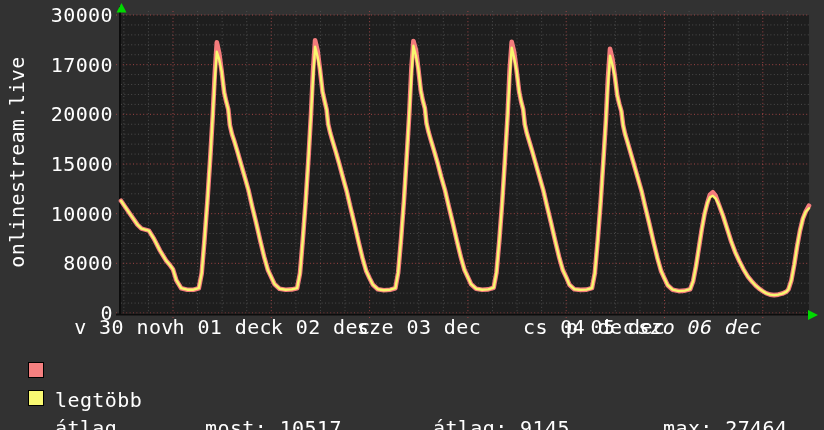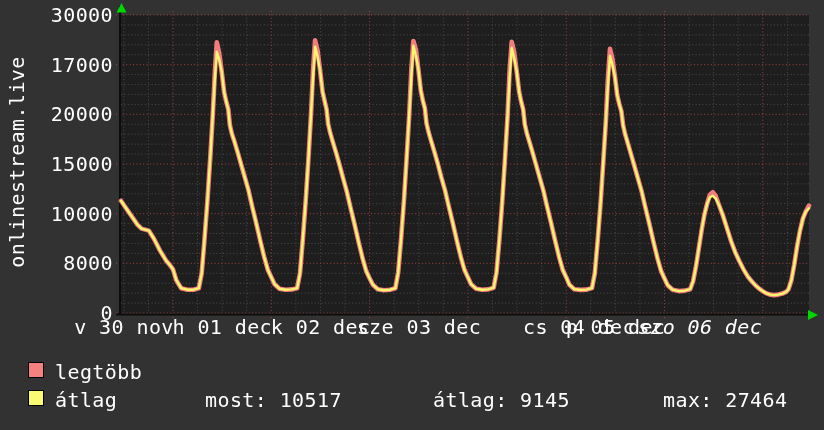--- a/index.html
+++ b/index.html
@@ -4,21 +4,21 @@
 <style>
   html,body{margin:0;padding:0;background:#323232;}
   #graph{position:relative;width:824px;height:430px;background:#323232;overflow:hidden;
          font-family:"DejaVu Sans Mono","Liberation Mono",monospace;color:#fff;}
   #chart-svg{position:absolute;left:0;top:0;}
   .vlabel{position:absolute;left:17px;top:162px;transform:translate(-50%,-50%) rotate(-90deg);
           white-space:nowrap;font-size:20px;letter-spacing:0.4px;}
   .ylab{position:absolute;width:113px;text-align:right;font-size:20px;letter-spacing:0.4px;line-height:20px;}
   .xlab{position:absolute;width:180px;text-align:center;font-size:20px;letter-spacing:0.4px;line-height:20px;top:317px;}
   .swatch{position:absolute;width:14px;height:14px;border:1px solid #000;}
-  .legtext{position:absolute;font-size:20px;letter-spacing:0.4px;line-height:22px;white-space:pre;}
+  .legtext{position:absolute;font-size:20px;letter-spacing:0.4px;line-height:22px;white-space:pre;margin-top:28px;}
 </style>
 </head>
 <body>
 
 <div id="graph">
   <svg id="chart-svg" width="824" height="430" xmlns="http://www.w3.org/2000/svg">
       <rect x="121" y="15" width="688" height="298" fill="#1e1e1e"></rect>
       <line x1="123.85" y1="11" x2="123.85" y2="313" stroke="#4c4c4c" stroke-width="1" stroke-dasharray="1 2.4"></line>
       <line x1="148.42" y1="11" x2="148.42" y2="313" stroke="#4c4c4c" stroke-width="1" stroke-dasharray="1 2.4"></line>
       <line x1="173" y1="11" x2="173" y2="318" stroke="#9e4444" stroke-width="1" stroke-dasharray="1 2.4"></line>

